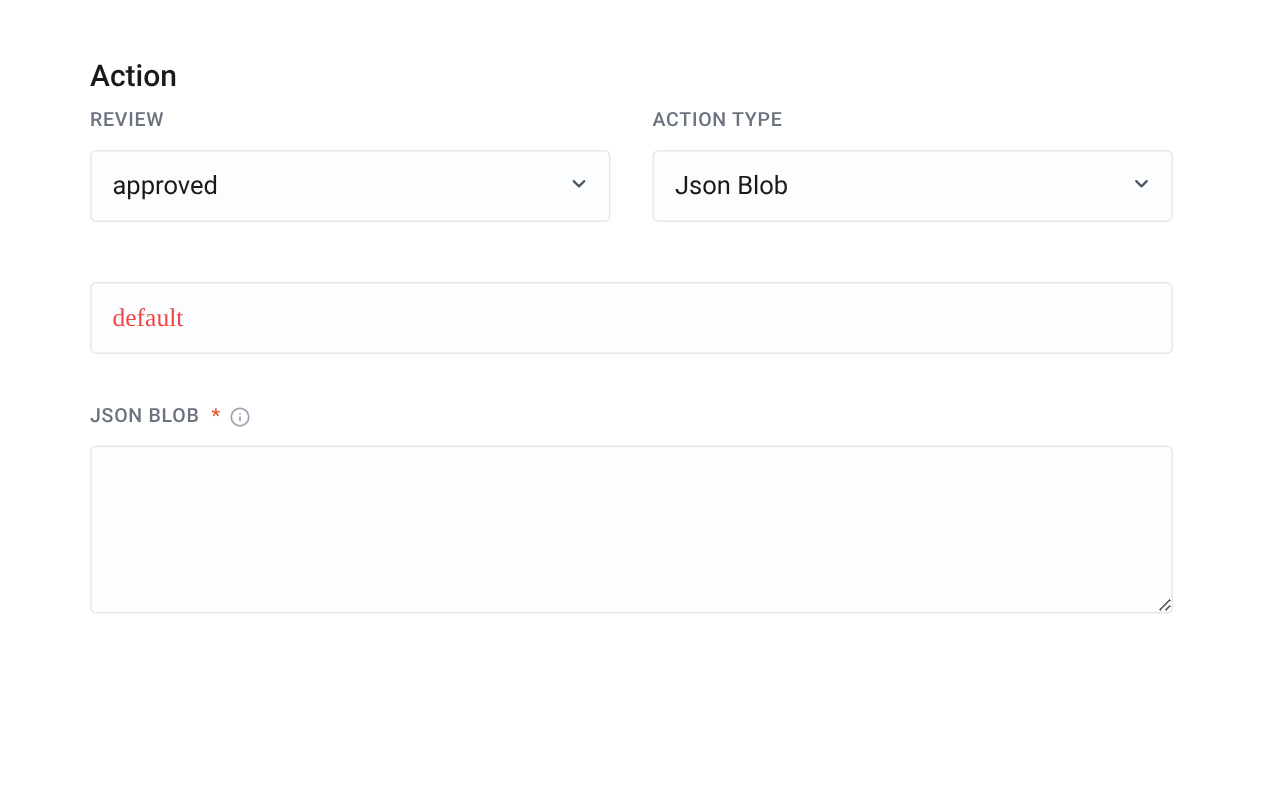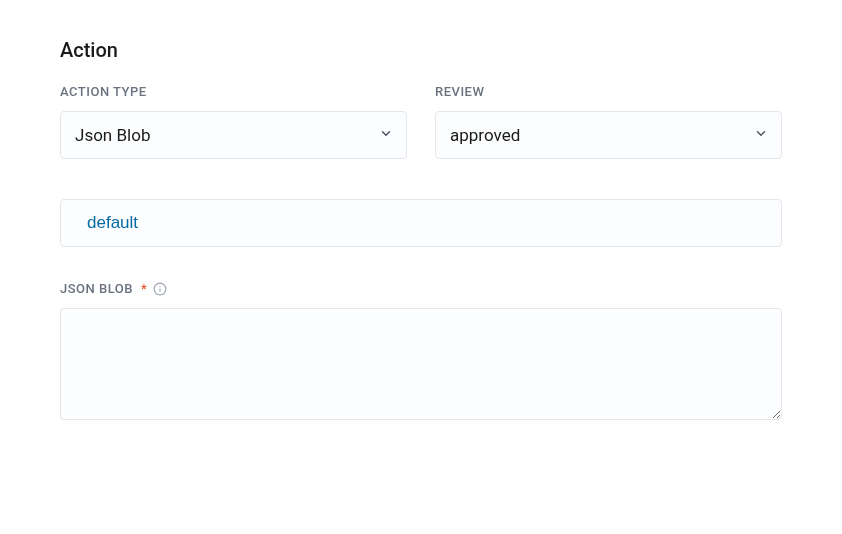--- a/index.html
+++ b/index.html
@@ -12,21 +12,21 @@
       background: #ffffff;
       width: 842px;
       height: 534px;
       padding: 38px 60px;
       color: #1a1a1a;
     }
     .section-title {
       font-size: 20px;
       font-weight: 500;
       color: #1a1a1a;
-      margin-bottom: 22px;
+      margin-bottom: 11px;
     }
     .row {
       display: flex;
       gap: 28px;
       margin-bottom: 40px;
     }
     .field {
       display: flex;
       flex-direction: column;
     }
@@ -82,27 +82,27 @@
       position: absolute;
       right: 14px;
       top: 50%;
       transform: translateY(-50%);
       pointer-events: none;
       color: #4b5563;
     }
     .text-input {
       width: 100%;
       height: 48px;
-      padding: 0 26px;
+      padding: 0 14px;
       font-size: 17px;
-      color: #0369a1;
+      color: #ef4444;
       background: #fcfdfe;
       border: 1px solid #e5e7eb;
       border-radius: 4px;
-      font-family: Liberation Sans, sans-serif;
+      font-family: Liberation Serif, serif;
     }
     .textarea {
       width: 100%;
       height: 112px;
       padding: 12px 14px;
       font-size: 16px;
       color: #1a1a1a;
       background: #fcfdfe;
       border: 1px solid #e5e7eb;
       border-radius: 4px;
@@ -110,35 +110,35 @@
       font-family: inherit;
     }
   </style>
 </head>
 <body>
 
 <h2 class="section-title">Action</h2>
 
 <div class="row">
   <div class="field field-half">
-    <label class="field-label">ACTION TYPE</label>
+    <label class="field-label">REVIEW</label>
     <div class="select-wrap">
-      <button type="button" class="select">Json Blob</button>
+      <button type="button" class="select">approved</button>
       <span class="chevron">
         <svg width="14" height="14" viewBox="0 0 24 24" fill="none" stroke="currentColor" stroke-width="2.5" stroke-linecap="round" stroke-linejoin="round">
             <polyline points="6 9 12 15 18 9"></polyline>
           </svg>
       </span>
     </div>
   </div>
 
   <div class="field field-half">
-    <label class="field-label">REVIEW</label>
+    <label class="field-label">ACTION TYPE</label>
     <div class="select-wrap">
-      <button type="button" class="select">approved</button>
+      <button type="button" class="select">Json Blob</button>
       <span class="chevron">
         <svg width="14" height="14" viewBox="0 0 24 24" fill="none" stroke="currentColor" stroke-width="2.5" stroke-linecap="round" stroke-linejoin="round">
             <polyline points="6 9 12 15 18 9"></polyline>
           </svg>
       </span>
     </div>
   </div>
 </div>
 
 <div class="field field-full">

